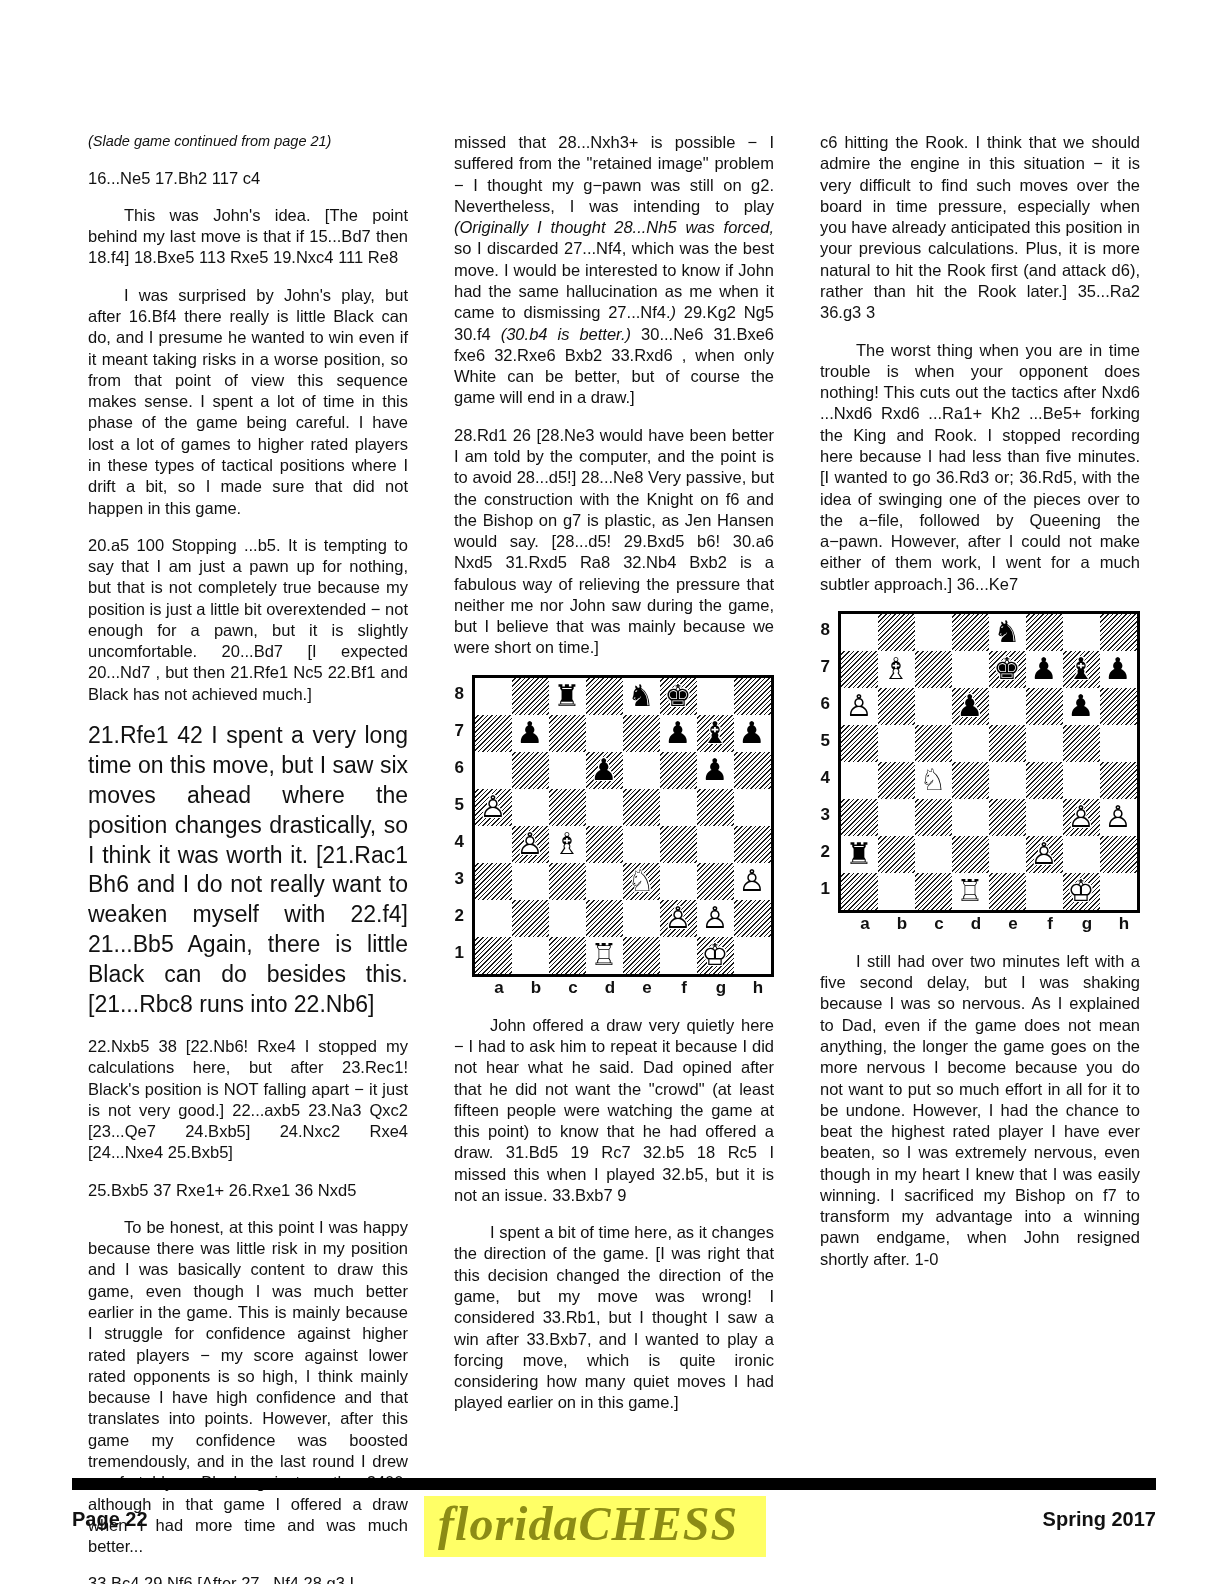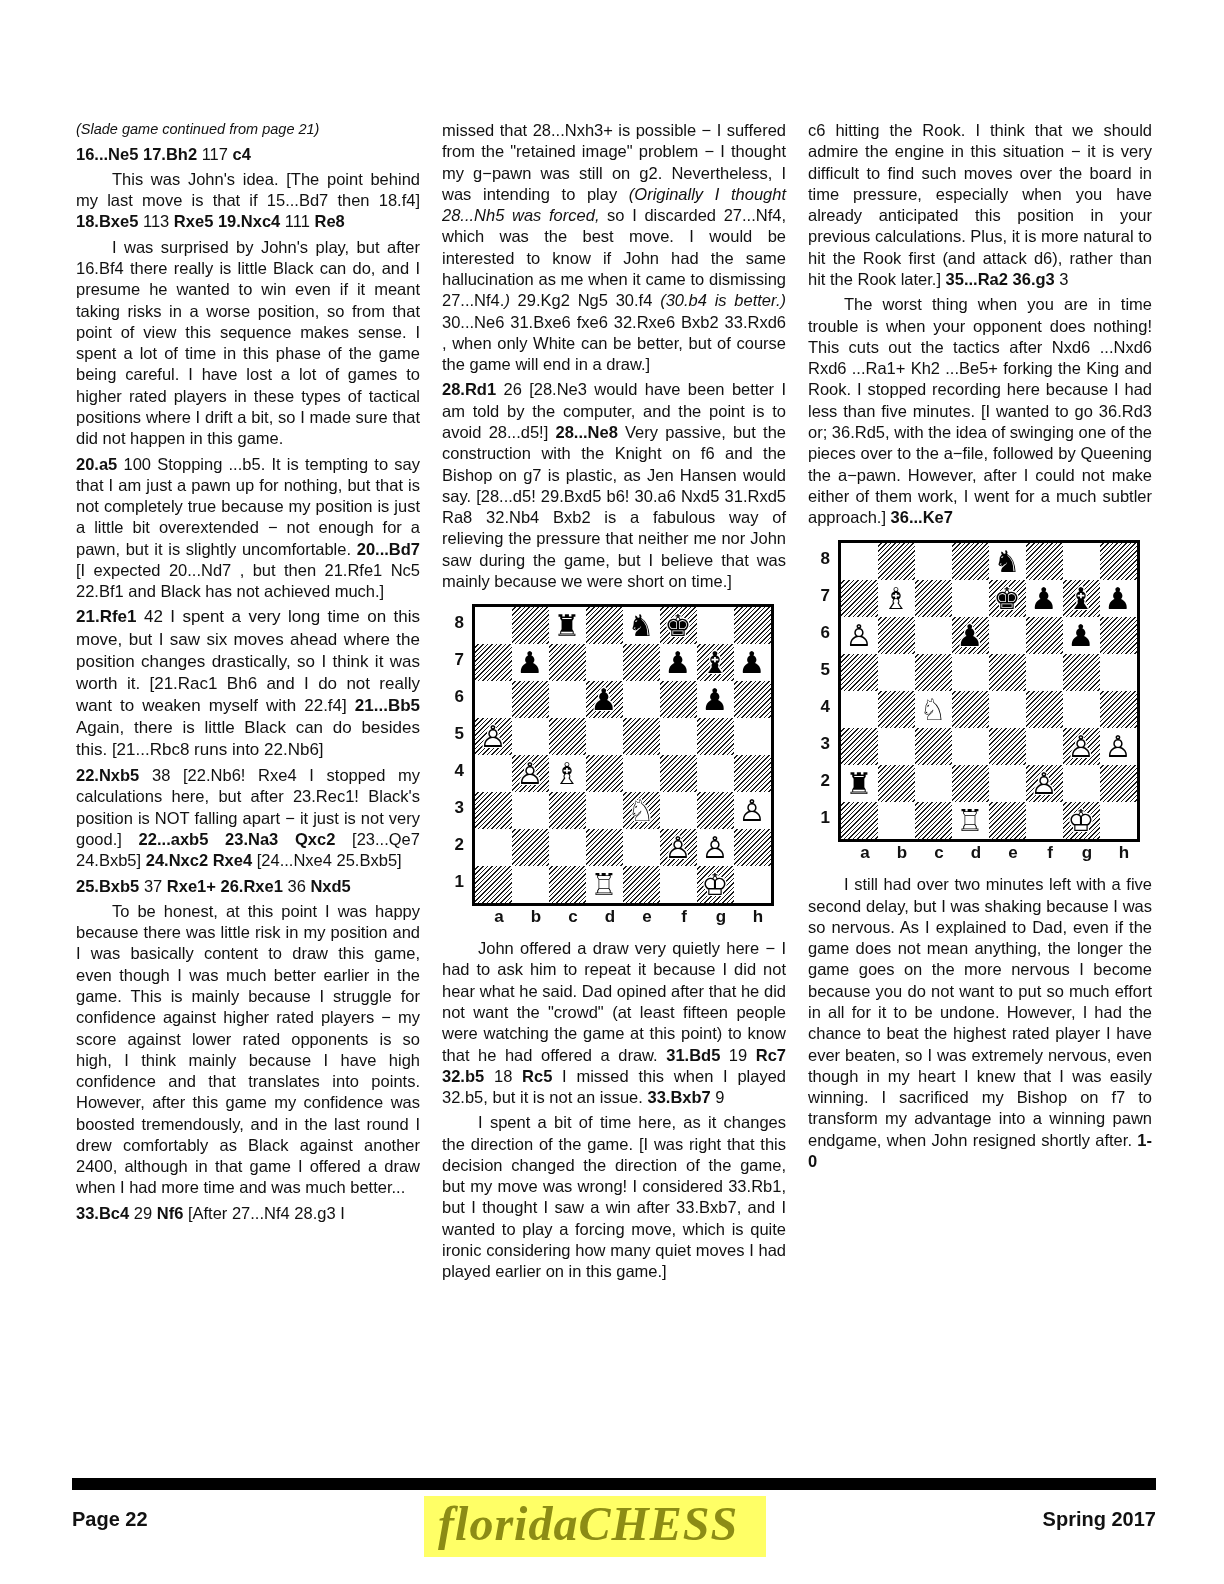--- a/index.html
+++ b/index.html
@@ -1,24 +1,24 @@
 <!DOCTYPE html>
 <html><head>
 <meta charset="utf-8">
 <style>
   html,body{margin:0;padding:0;background:#fff;}
   .page{position:relative;width:1224px;height:1584px;background:#fff;overflow:hidden;
         font-family:"Liberation Sans",sans-serif;color:#111;}
   .content{position:absolute;top:116px;left:72px;width:1084px;display:flex;gap:14px;}
   .col{flex:1 1 0;min-width:0;text-align:justify;font-size:16.5px;line-height:1.29;}
-  .col p{margin:4px;padding:0;}
+  .col p{margin:16px;padding:0;}
   .col p.note{font-size:14.5px;line-height:1.35;}
-  .col p.large{font-size:17px;line-height:1.3;}
+  .col p.large{font-size:23px;line-height:1.3;}
   .col p.indent{text-indent:36px;}
-  .run-b{font-weight:bold;}
+  .run-b{font-weight:normal;}
   .run-i{font-style:italic;}
 
   .diagram{margin:12px auto 10px auto;width:319px;}
   .board-wrap{display:flex;}
   .ranks{display:flex;flex-direction:column;width:23px;}
   .rank-label{height:37px;line-height:37px;font-weight:bold;font-size:17px;text-align:left;}
   .board{width:296px;height:296px;border:3px solid #000;display:grid;
          grid-template-columns:repeat(8,37px);grid-auto-rows:37px;box-sizing:content-box;background:#fff;}
   .sq{position:relative;width:37px;height:37px;}
   .sq.dark{background:repeating-linear-gradient(135deg,#fff 0px,#fff 2.1px,#1a1a1a 2.1px,#1a1a1a 3.2px);}

